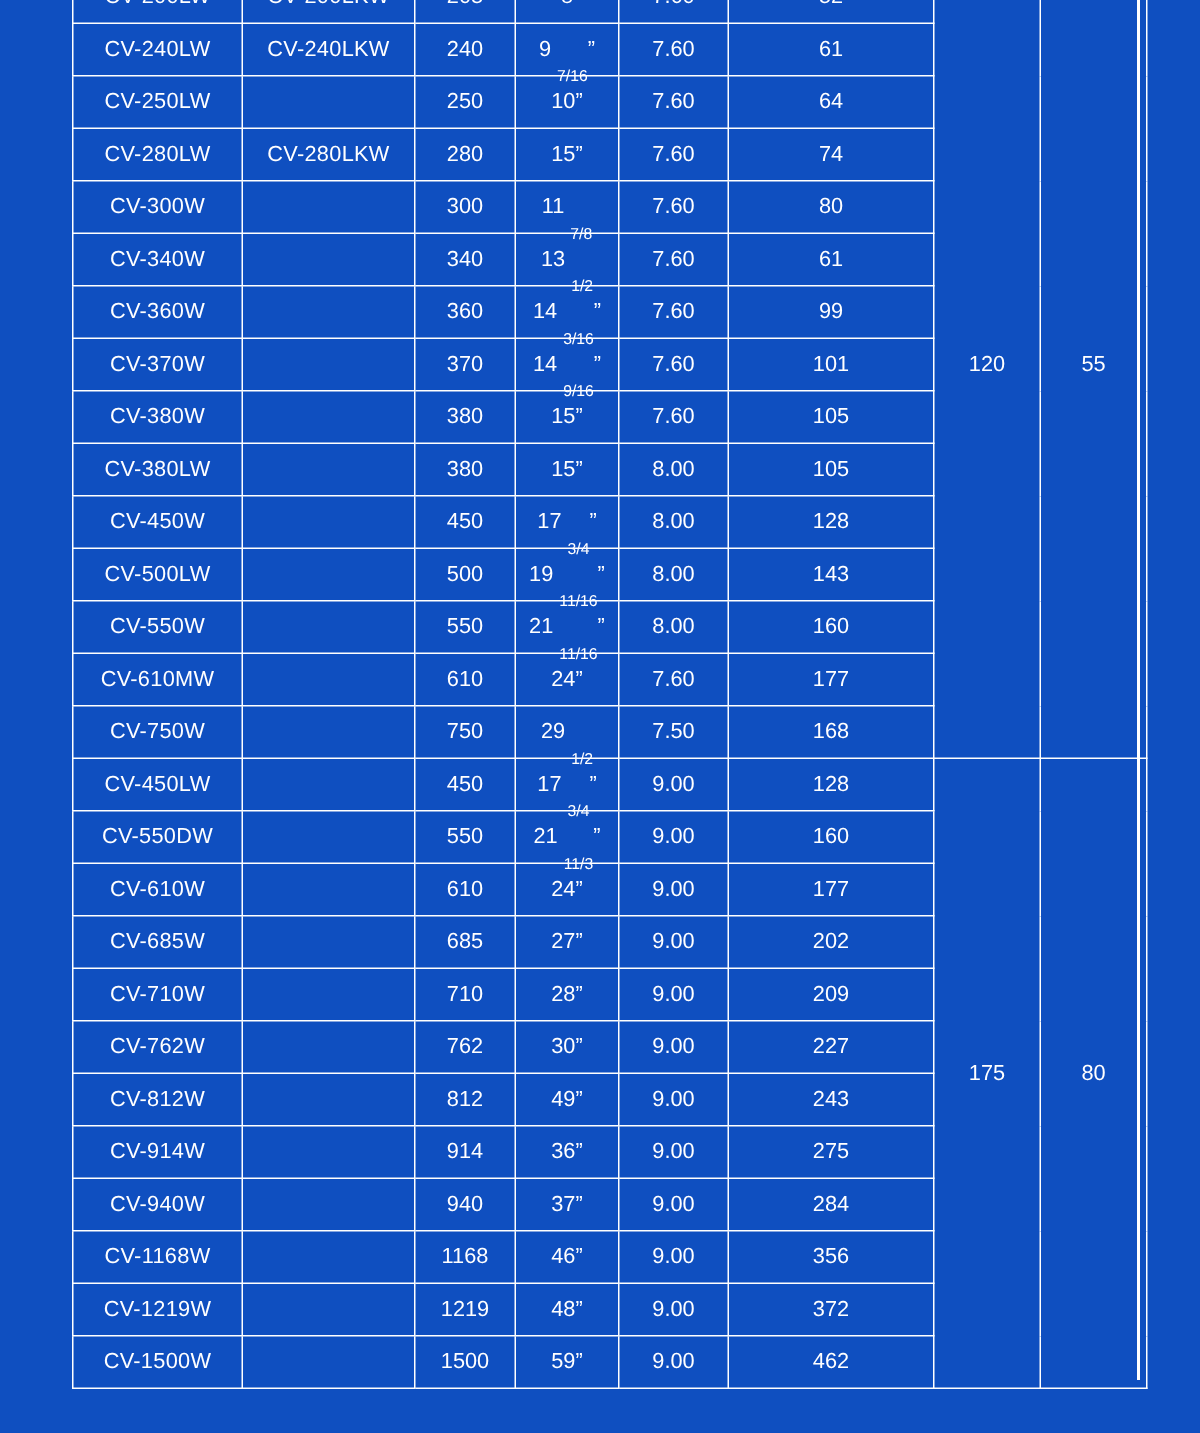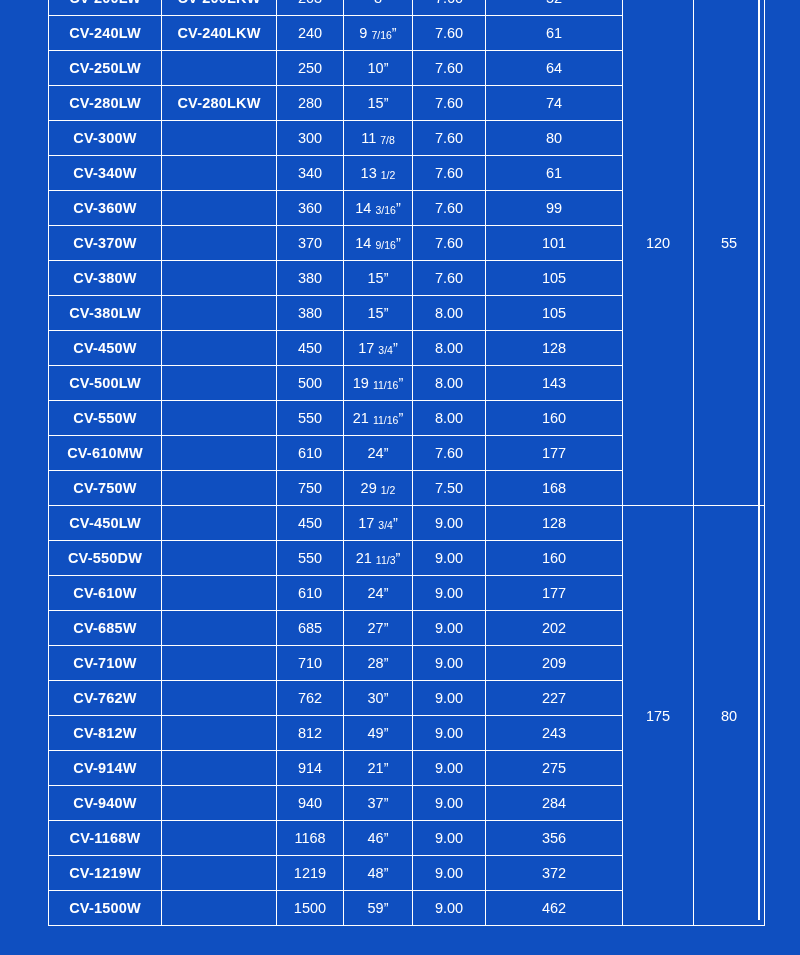--- a/index.html
+++ b/index.html
@@ -35,26 +35,26 @@
     white-space: nowrap;
   }
   td.c0 { width: 112px; }
   td.c1 { width: 114px; }
   td.c2 { width: 66px; }
   td.c3 { width: 68px; }
   td.c4 { width: 72px; }
   td.c5 { width: 136px; }
   td.c6 { width: 70px; }
   td.c7 { width: 70px; }
-  td.model { font-weight: bold; letter-spacing: 0.2px; }
+  td.model { font-weight: normal; letter-spacing: 0.2px; }
   .frac {
     font-size: 10.5px;
     vertical-align: baseline;
     position: relative;
-    top: 1px;
+    top: 17px;
   }
   
   .outer-frame {
     position: absolute;
     left: 48px;
     top: -20px;
     width: 710px;
     height: 940px;
     border-right: 2px solid #ffffff;
     pointer-events: none;
@@ -243,21 +243,21 @@
           <td class="c1 model"></td>
           <td class="c2">812</td>
           <td class="c3">49”</td>
           <td class="c4">9.00</td>
           <td class="c5">243</td>
         </tr>
         <tr>
           <td class="c0 model">CV-914W</td>
           <td class="c1 model"></td>
           <td class="c2">914</td>
-          <td class="c3">21”</td>
+          <td class="c3">36”</td>
           <td class="c4">9.00</td>
           <td class="c5">275</td>
         </tr>
         <tr>
           <td class="c0 model">CV-940W</td>
           <td class="c1 model"></td>
           <td class="c2">940</td>
           <td class="c3">37”</td>
           <td class="c4">9.00</td>
           <td class="c5">284</td>

